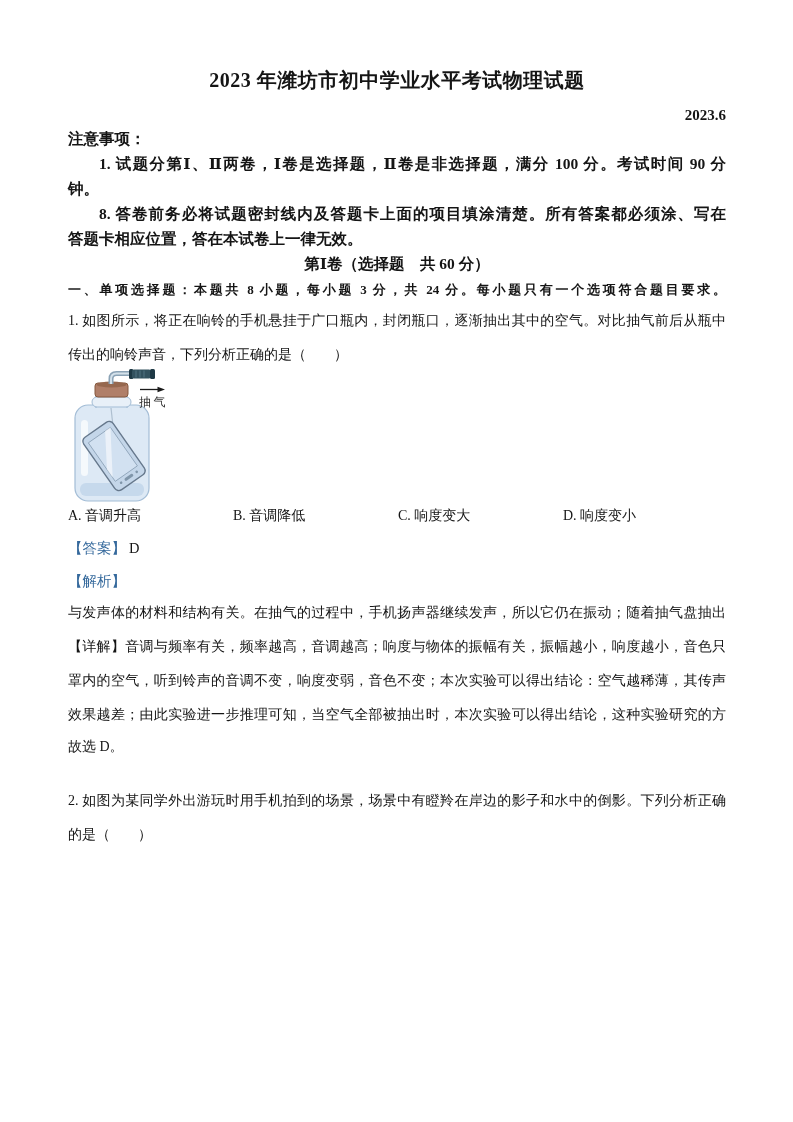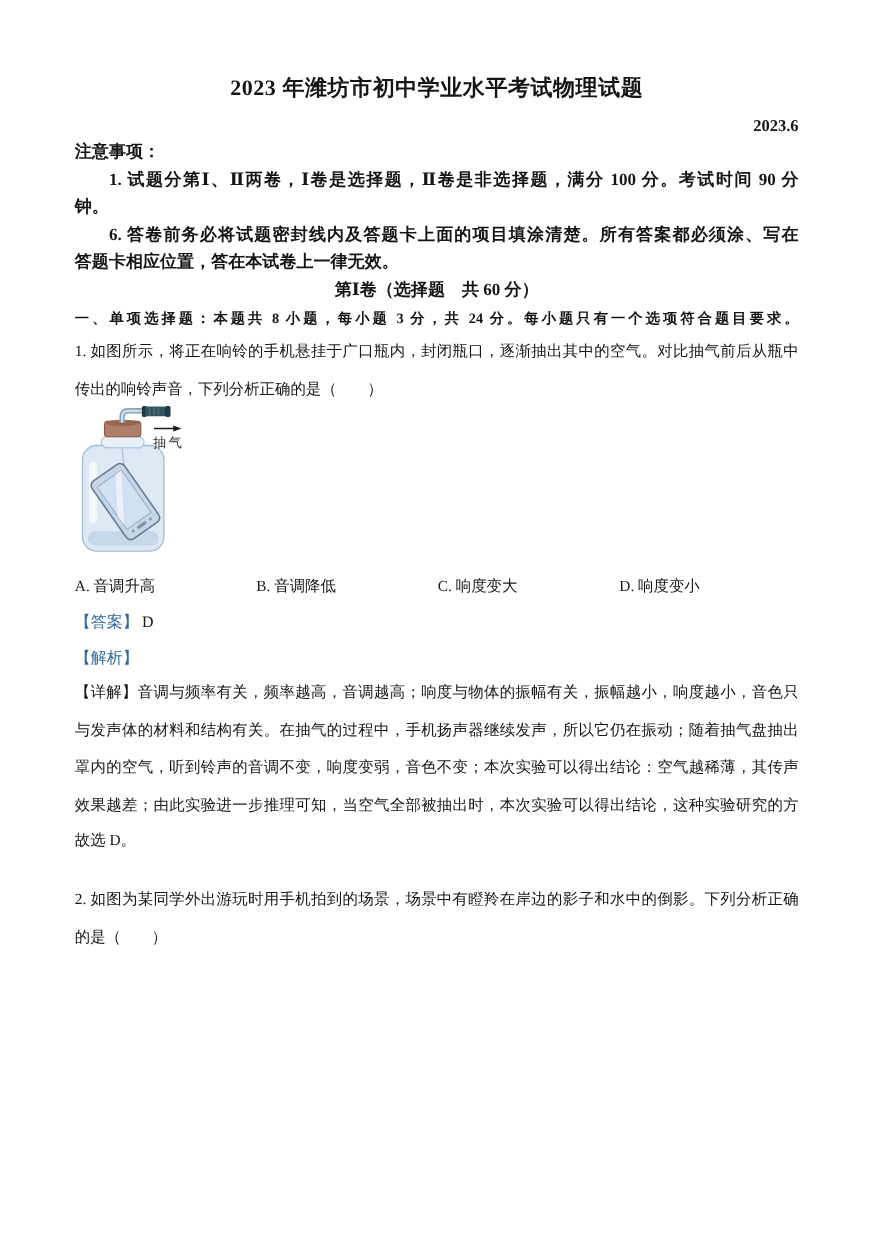--- a/index.html
+++ b/index.html
@@ -14,21 +14,21 @@
   .doc-date { margin-top:11px; text-align:right; font-size:15px; font-weight:bold; line-height:21px; }
   .notice-heading { margin-top:0; font-size:15.5px; line-height:25px; }
   .nline { font-size:15.5px; line-height:25px; }
   .indent { text-indent:2em; }
   .jl { text-align:justify; text-align-last:justify; }
   .section-heading { font-size:15.5px; line-height:26px; text-align:center; }
   .section-intro { font-size:13px; line-height:25px; }
   .q1-stem { margin-top:2px; }
   .bline { font-size:14px; line-height:34px; }
   .figure-wrap { margin-top:-6px; height:138px; padding-left:4px; }
-  .options-row { display:flex; margin-top:20px; font-size:14px; line-height:20px; }
+  .options-row { display:flex; margin-top:2px; font-size:14px; line-height:20px; }
   .opt { width:165px; }
   .opt:last-child { width:auto; }
   .ansline { margin-top:12px; font-size:14.5px; line-height:20px; }
   .ansline.analysis { margin-top:13px; }
   .blue { color:var(--label-blue,#35699c); }
   .ansval { margin-left:3px; }
   .detail { margin-top:5px; }
   .conclusion { line-height:30px; }
   .q2-stem { margin-top:22px; }
 </style>
@@ -37,21 +37,21 @@
 
 <div class="page">
   <div class="content">
 
     <h1 class="doc-title">2023 年潍坊市初中学业水平考试物理试题</h1>
     <div class="doc-date">2023.6</div>
 
     <div class="notice-heading b">注意事项：</div>
     <div class="nline b indent jl">1. 试题分第Ⅰ、Ⅱ两卷，Ⅰ卷是选择题，Ⅱ卷是非选择题，满分 100 分。考试时间 90 分</div>
     <div class="nline b">钟。</div>
-    <div class="nline b indent jl">6. 答卷前务必将试题密封线内及答题卡上面的项目填涂清楚。所有答案都必须涂、写在</div>
+    <div class="nline b indent jl">8. 答卷前务必将试题密封线内及答题卡上面的项目填涂清楚。所有答案都必须涂、写在</div>
     <div class="nline b">答题卡相应位置，答在本试卷上一律无效。</div>
 
     <div class="section-heading b">第Ⅰ卷（选择题　共 60 分）</div>
     <div class="section-intro b jl">一、单项选择题：本题共 8 小题，每小题 3 分，共 24 分。每小题只有一个选项符合题目要求。</div>
 
     <div class="q1-stem">
       <div class="bline jl">1. 如图所示，将正在响铃的手机悬挂于广口瓶内，封闭瓶口，逐渐抽出其中的空气。对比抽气前后从瓶中</div>
       <div class="bline">传出的响铃声音，下列分析正确的是（　　）</div>
     </div>
 
@@ -104,22 +104,22 @@
     </div>
 
     <div class="ansline">
       <span class="blue">【答案】</span><span class="ansval">D</span>
     </div>
     <div class="ansline analysis">
       <span class="blue">【解析】</span>
     </div>
 
     <div class="detail">
+      <div class="bline jl">与发声体的材料和结构有关。在抽气的过程中，手机扬声器继续发声，所以它仍在振动；随着抽气盘抽出</div>
       <div class="bline jl">【详解】音调与频率有关，频率越高，音调越高；响度与物体的振幅有关，振幅越小，响度越小，音色只</div>
-      <div class="bline jl">与发声体的材料和结构有关。在抽气的过程中，手机扬声器继续发声，所以它仍在振动；随着抽气盘抽出</div>
       <div class="bline jl">罩内的空气，听到铃声的音调不变，响度变弱，音色不变；本次实验可以得出结论：空气越稀薄，其传声</div>
       <div class="bline jl">效果越差；由此实验进一步推理可知，当空气全部被抽出时，本次实验可以得出结论，这种实验研究的方</div>
       <div class="bline conclusion">故选 D。</div>
     </div>
 
     <div class="q2-stem">
       <div class="bline jl">2. 如图为某同学外出游玩时用手机拍到的场景，场景中有瞪羚在岸边的影子和水中的倒影。下列分析正确</div>
       <div class="bline">的是（　　）</div>
     </div>
 

